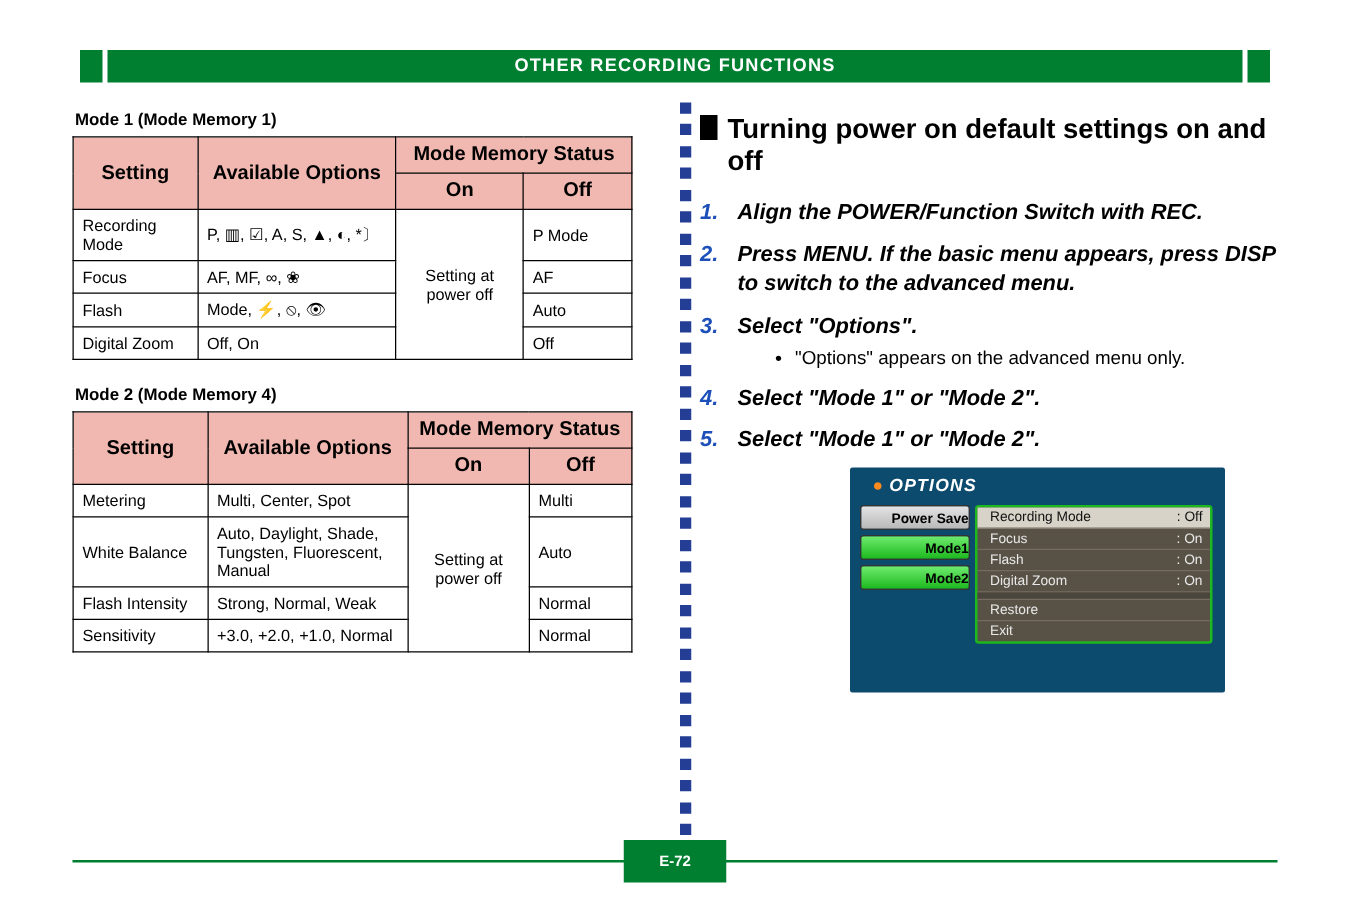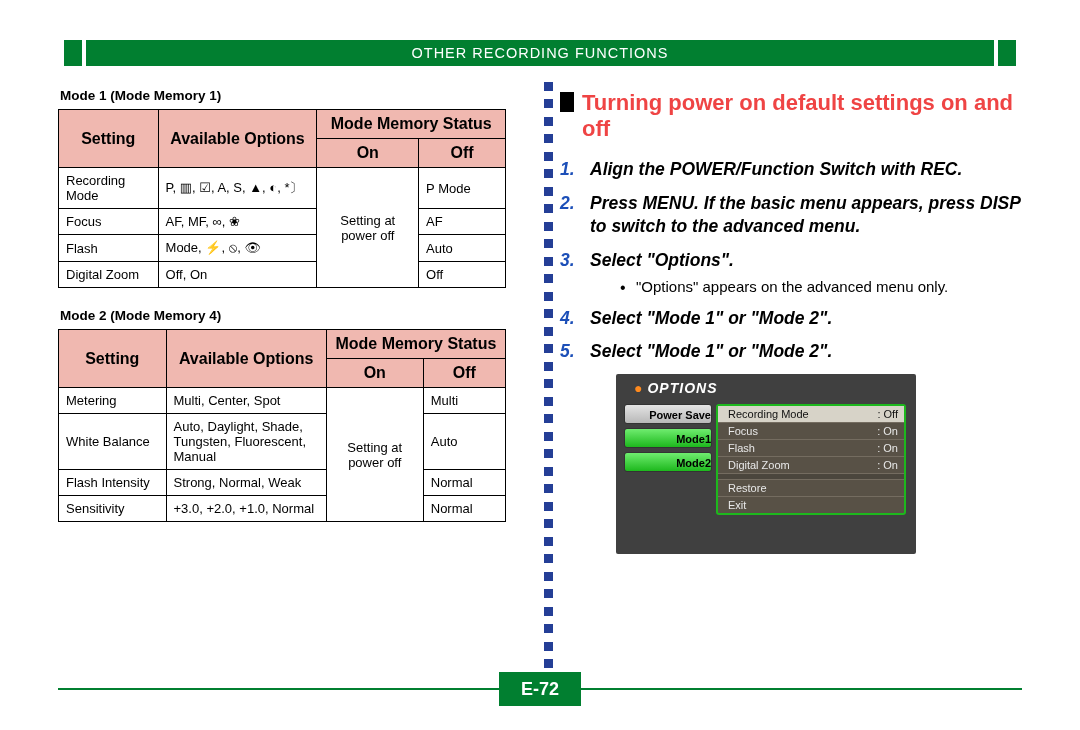--- a/index.html
+++ b/index.html
@@ -25,21 +25,21 @@
   }
   .header-green-left {
     width: 18px;
     background: #017f30;
     margin-right: 4px;
   }
   .header-main {
     flex: 1;
     background: #017f30;
     color: #fff;
-    font-weight: normal;
+    font-weight: bold;
     font-size: 14.5px;
     letter-spacing: 1px;
     text-align: center;
     line-height: 26px;
   }
   .header-green-right {
     width: 18px;
     background: #017f30;
     margin-left: 4px;
   }
@@ -95,21 +95,21 @@
     background: #f0b8b0;
     font-weight: bold;
     text-align: center;
     font-size: 16px;
   }
   table.mem td.center { text-align: center; }
 
   .section-title {
     font-size: 22px;
     font-weight: bold;
-    color: #ef4444;
+    color: #000000;
     margin: 2px 0 16px 0;
     position: relative;
     padding-left: 22px;
   }
   .section-title::before {
     content: '';
     position: absolute;
     left: 0; top: 2px;
     width: 14px; height: 20px;
     background: #000;
@@ -151,24 +151,24 @@
     padding-left: 16px;
   }
   ul.sub li::before {
     content: "•";
     position: absolute;
     left: 0;
     font-size: 16px;
   }
 
   .screenshot {
-    margin: 8px 0 0 56px;
+    margin: 8px 0 0 120px;
     width: 300px;
     height: 180px;
-    background: #404040;
+    background: #0c4a6e;
     position: relative;
     border-radius: 2px;
     overflow: hidden;
   }
   .scr-title {
     position: absolute;
     top: 6px; left: 18px;
     color: #fff;
     font-size: 14px;
     font-weight: bold;
@@ -225,21 +225,21 @@
   .page-num {
     position: absolute;
     left: 50%;
     bottom: 24px;
     transform: translateX(-50%);
     width: 82px;
     height: 34px;
     background: #017f30;
     color: #fff;
     font-weight: bold;
-    font-size: 18px;
+    font-size: 12px;
     text-align: center;
     line-height: 34px;
   }
   .page-line {
     position: absolute;
     height: 2px;
     background: #017f30;
     bottom: 40px;
   }
   .page-line.left { left: 58px; right: 570px; }

